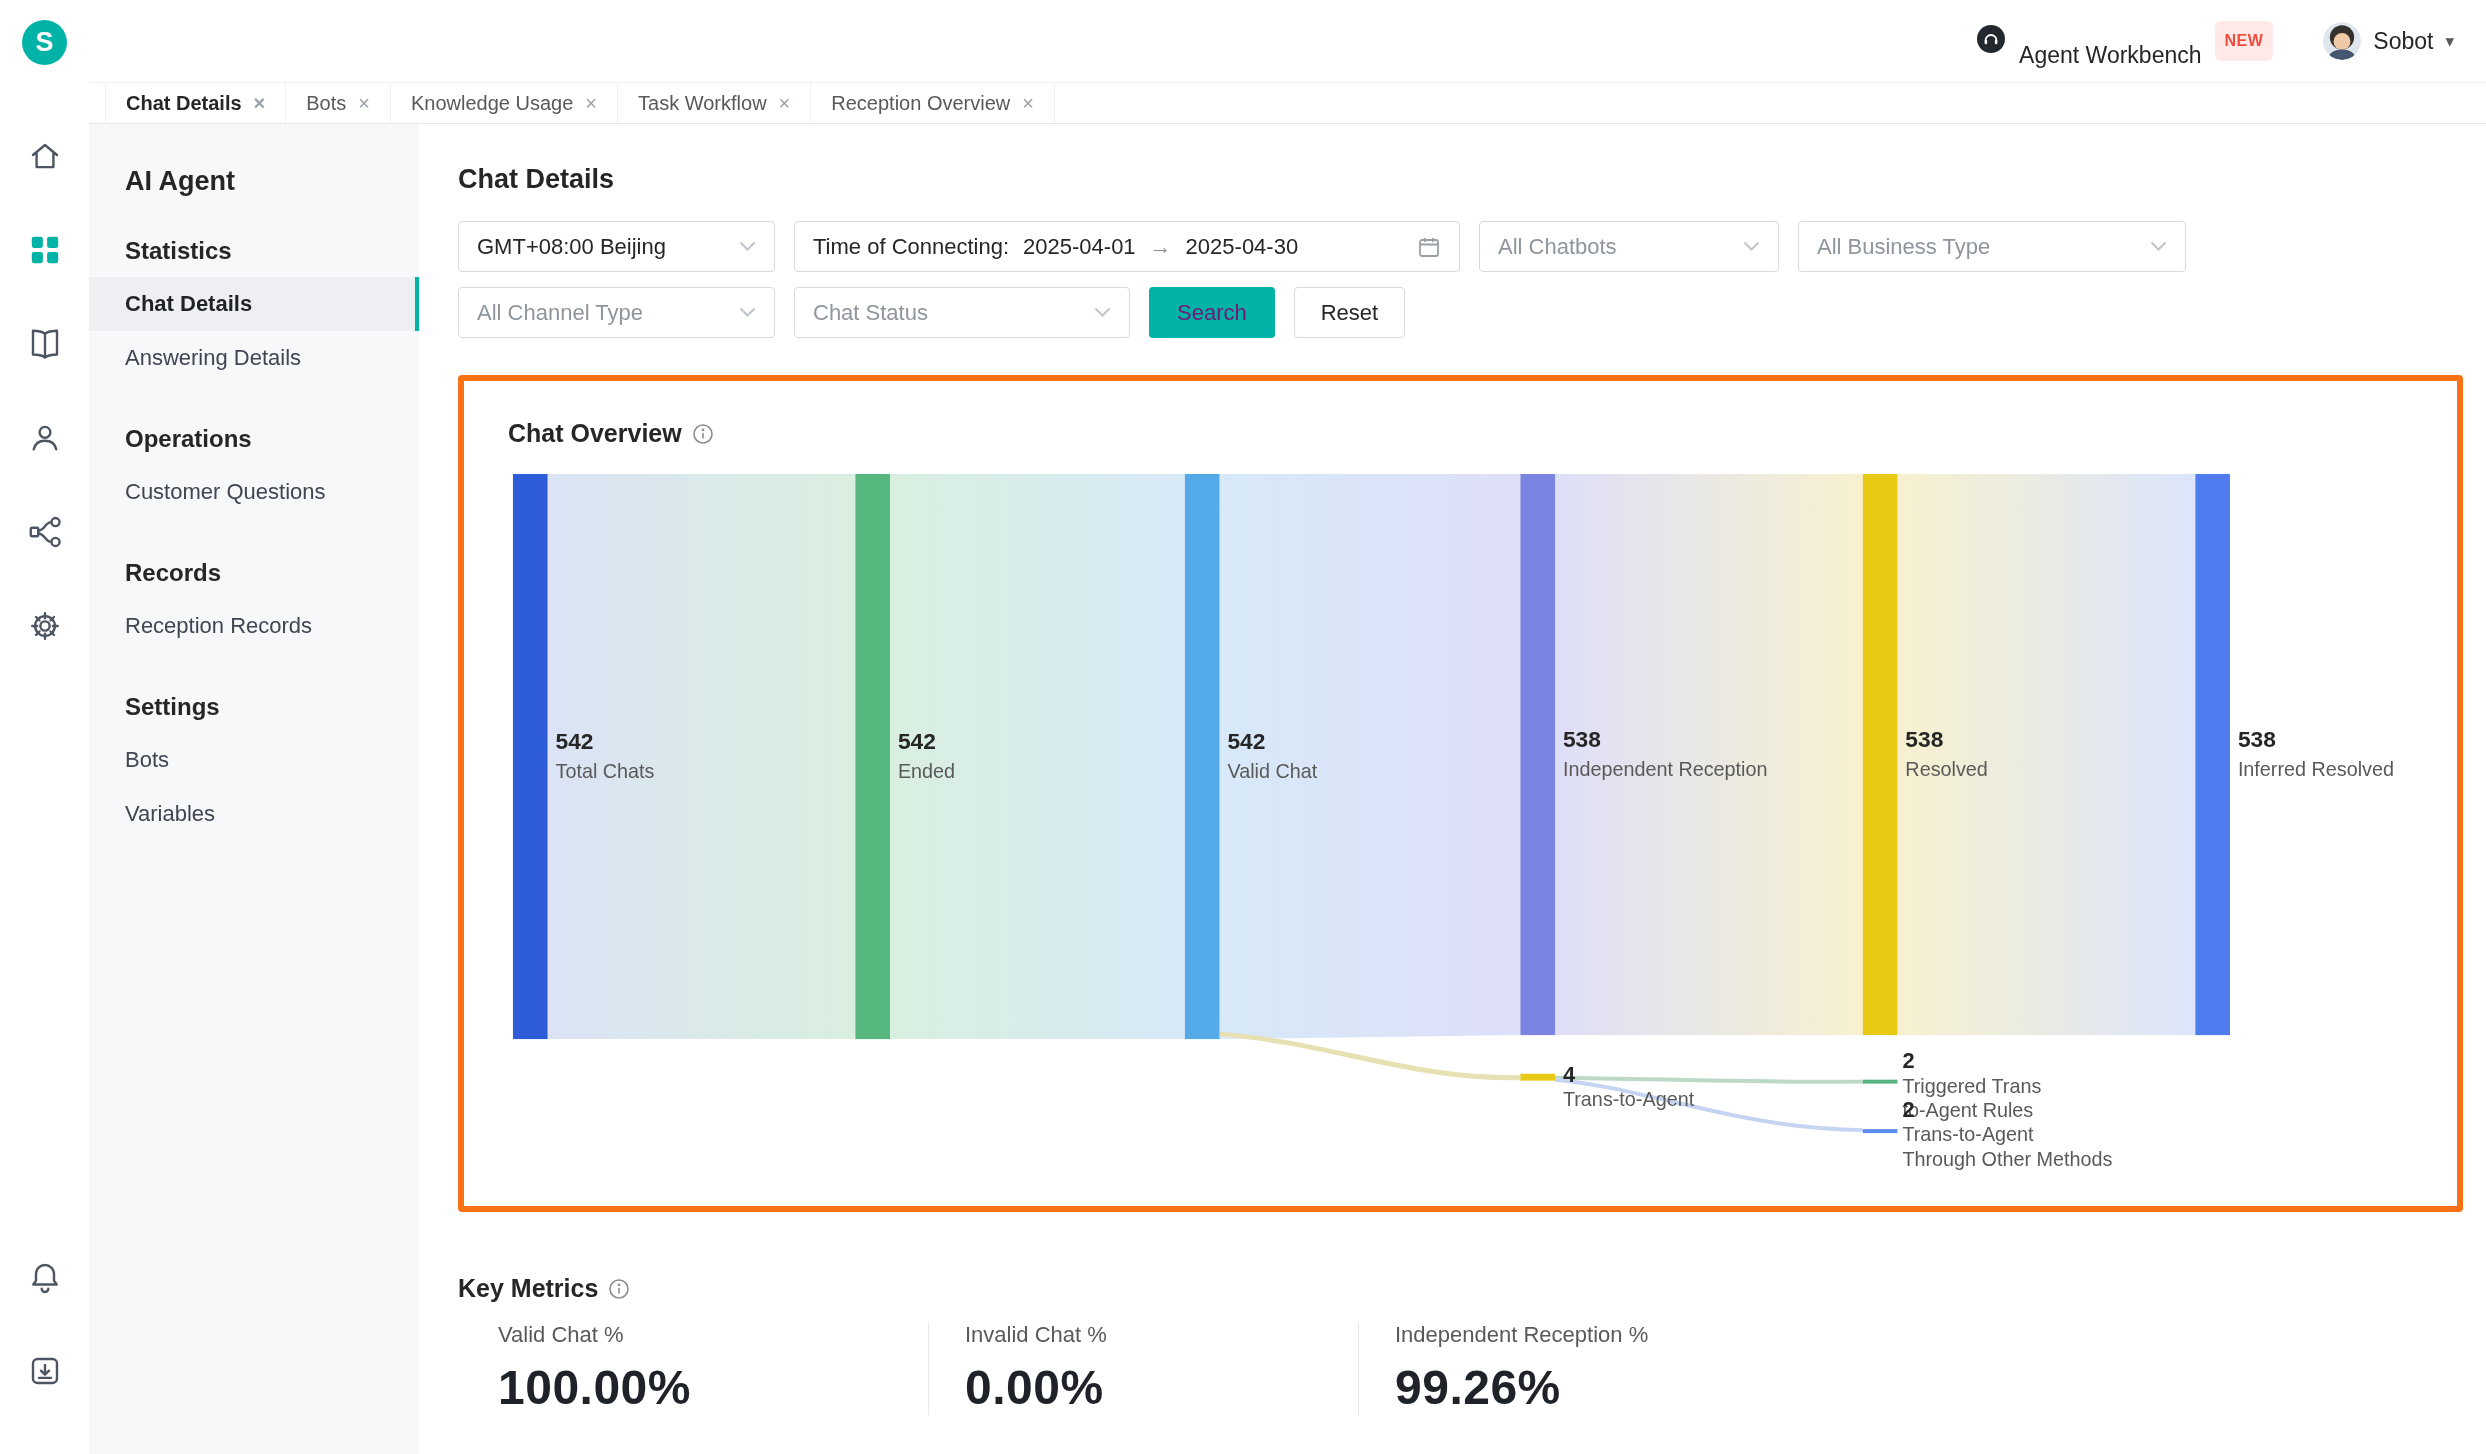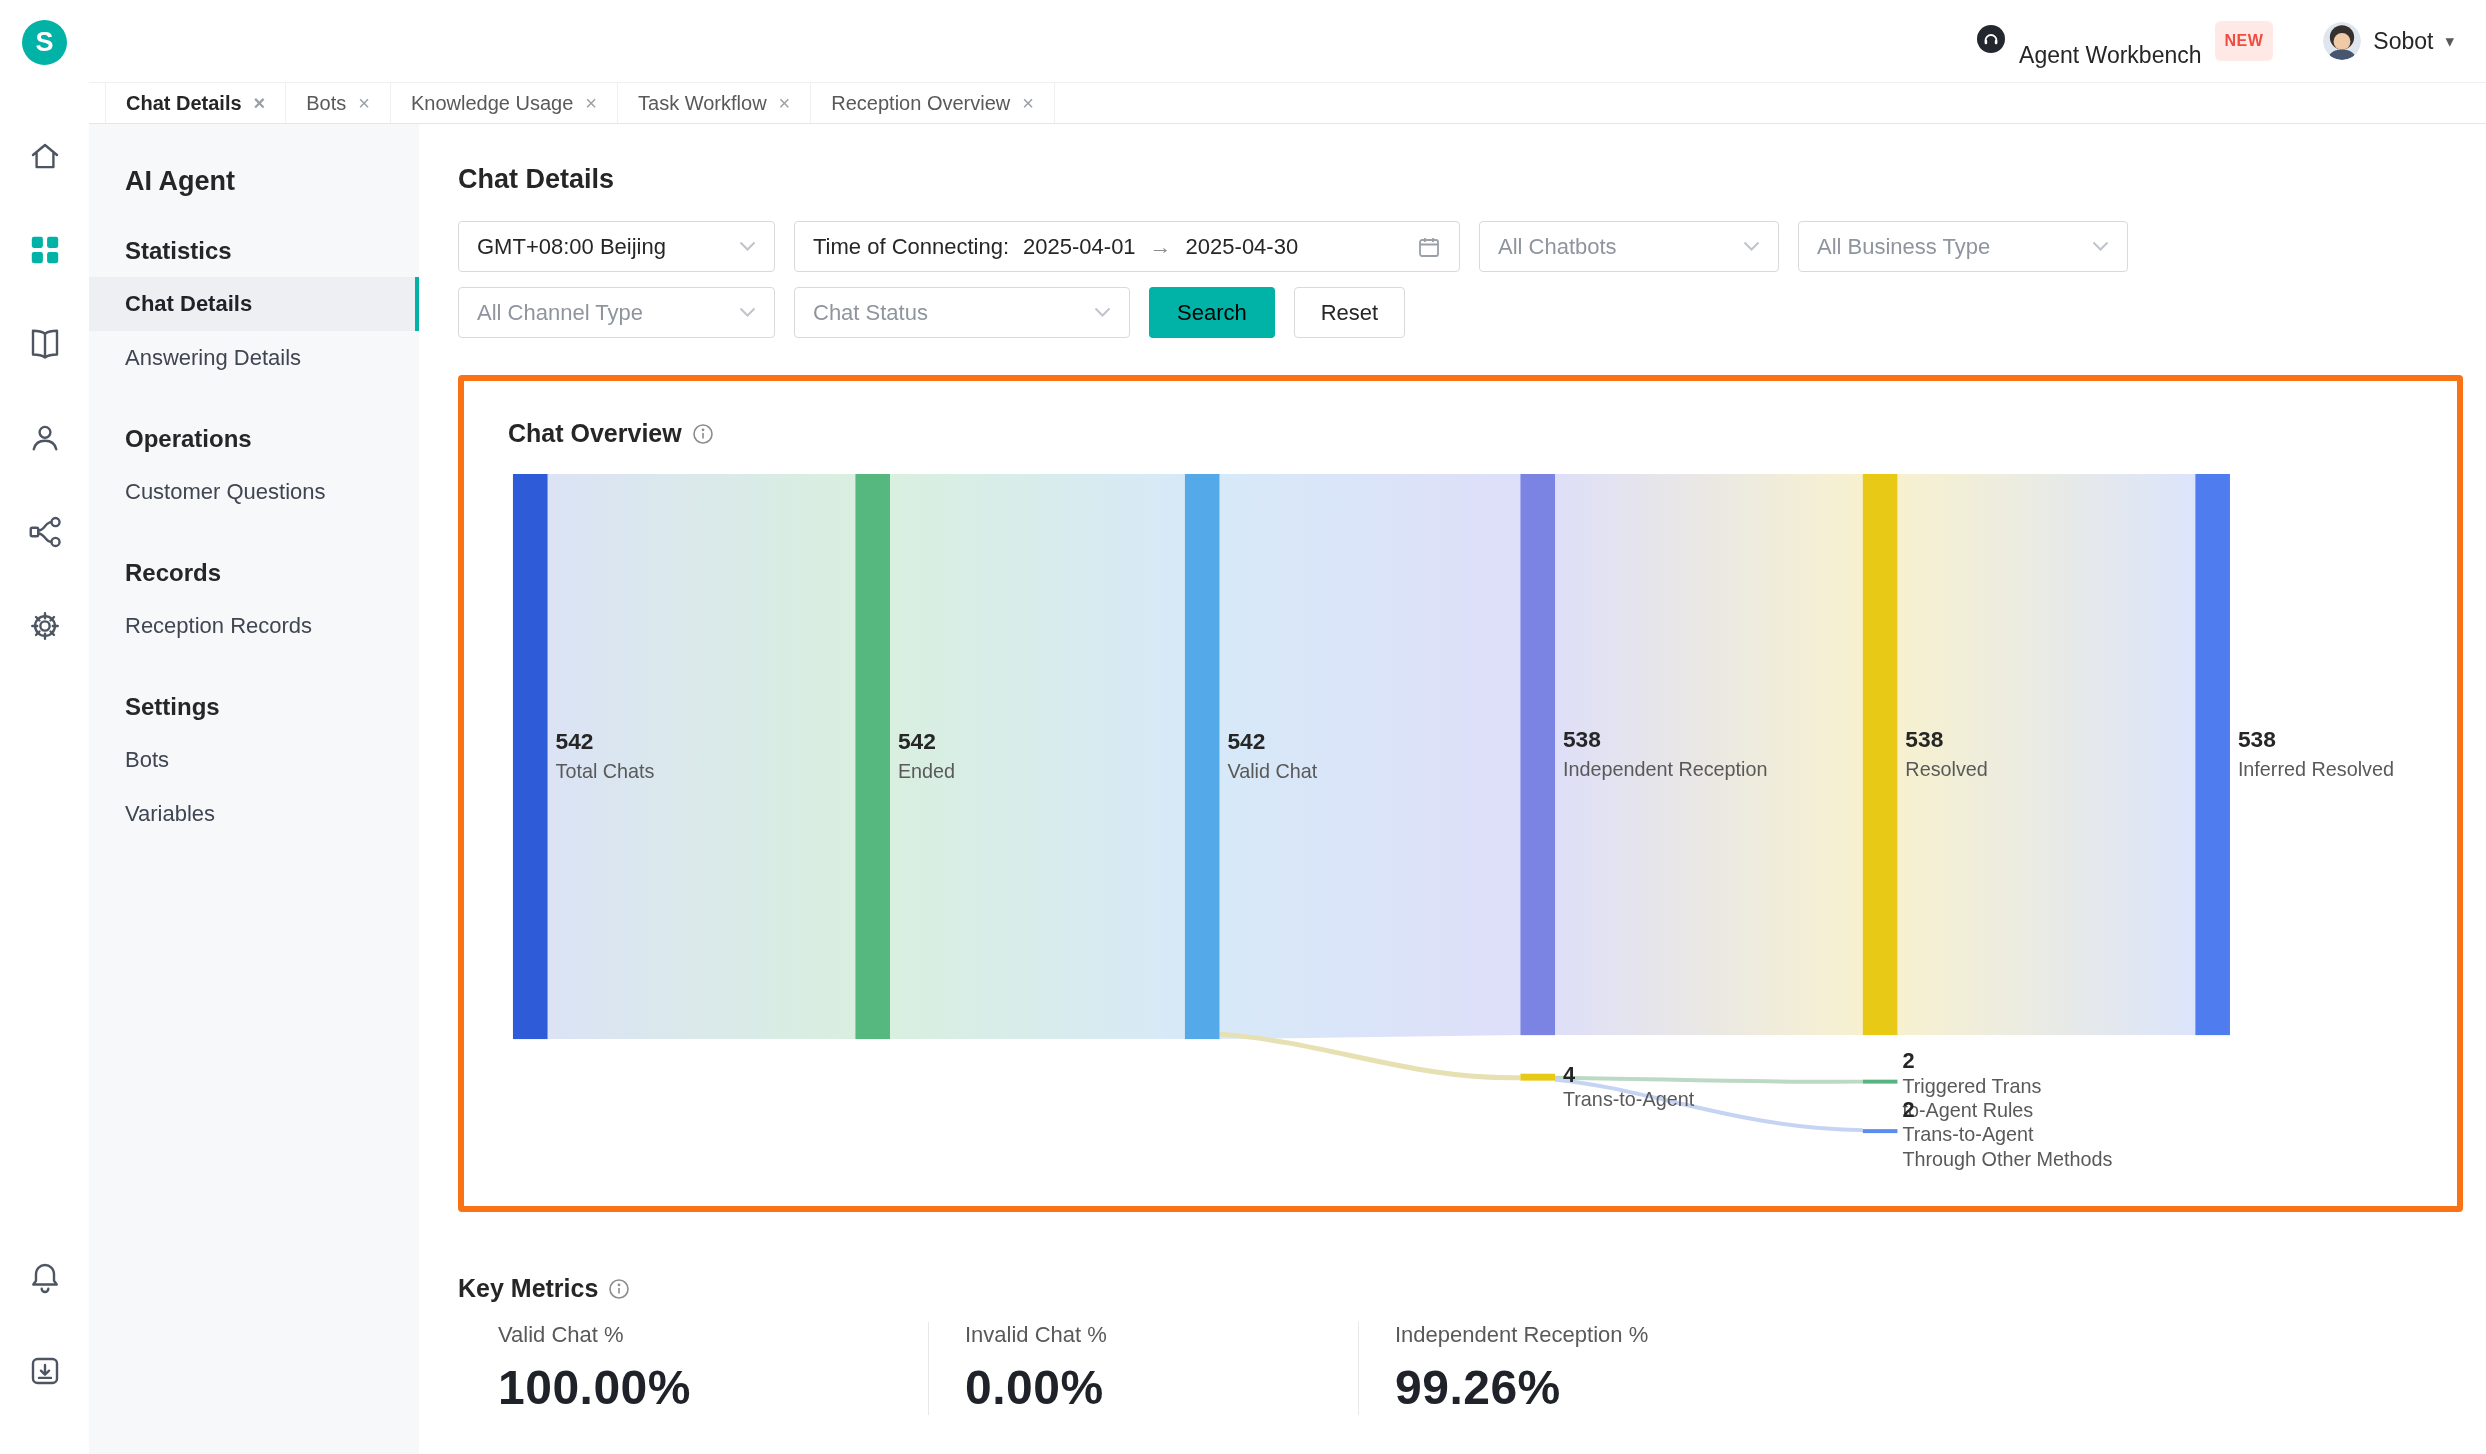--- a/index.html
+++ b/index.html
@@ -51,29 +51,29 @@
   .main { flex:1; min-width:0; padding:26px 23px 0 39px; background:#fff; overflow:hidden; }
   .page-title { font-size:27px; font-weight:bold; margin:14px 0 26px; }
 
   
   .filter-row { display:flex; align-items:center; gap:19px; margin-bottom:15px; }
   .select { height:51px; border:1px solid #d9d9d9; border-radius:4px; background:#fff; display:flex; align-items:center;
             justify-content:space-between; padding:0 18px; font-size:22px; cursor:pointer; gap:10px; }
   .select .val { overflow:hidden; text-overflow:ellipsis; white-space:nowrap; }
   .select.placeholder .val { color:#8f959e; }
   .chev svg { width:17px; height:11px; stroke:#c0c4cc; stroke-width:2; fill:none; display:block; }
-  .w-tz { width:317px; } .w-cb { width:300px; } .w-bt { width:330px; } .w-cs { width:336px; }
+  .w-tz { width:317px; } .w-cb { width:300px; } .w-bt { width:388px; } .w-cs { width:336px; }
   .range { width:666px; height:51px; border:1px solid #d9d9d9; border-radius:4px; background:#fff; display:flex; align-items:center;
            padding:0 18px; font-size:22px; gap:14px; cursor:pointer; }
   .rlabel { color:#262626; white-space:nowrap; }
   .rdate { color:#262626; }
   .rarrow { color:#8c8c8c; }
   .cal { margin-left:auto; }
   .cal svg { width:24px; height:24px; stroke:#9aa0a6; stroke-width:1.8; fill:none; display:block; }
-  .btn-search { height:51px; padding:0 28px; background:#00b3a6; color:#000000; border:none; border-radius:4px; font-size:22px; cursor:pointer; font-family:inherit; }
+  .btn-search { height:51px; padding:0 28px; background:#00b3a6; color:#701a75; border:none; border-radius:4px; font-size:22px; cursor:pointer; font-family:inherit; }
   .btn-reset { height:51px; padding:0 26px; background:#fff; color:#262626; border:1px solid #d9d9d9; border-radius:4px; font-size:22px; cursor:pointer; font-family:inherit; }
 
   
   .card { margin-top:37px; border:6px solid #f97316; border-radius:4px; padding:38px 44px 0; height:837px; overflow:hidden; }
   .card-title { display:flex; align-items:center; gap:10px; font-size:25px; font-weight:bold; }
   .info-icon svg { width:22px; height:22px; stroke:#8c8c8c; stroke-width:1.6; fill:none; display:block; }
   #sankey { display:block; margin-top:26px; }
   #sankey text { font-family:"Liberation Sans", sans-serif; }
 
   

